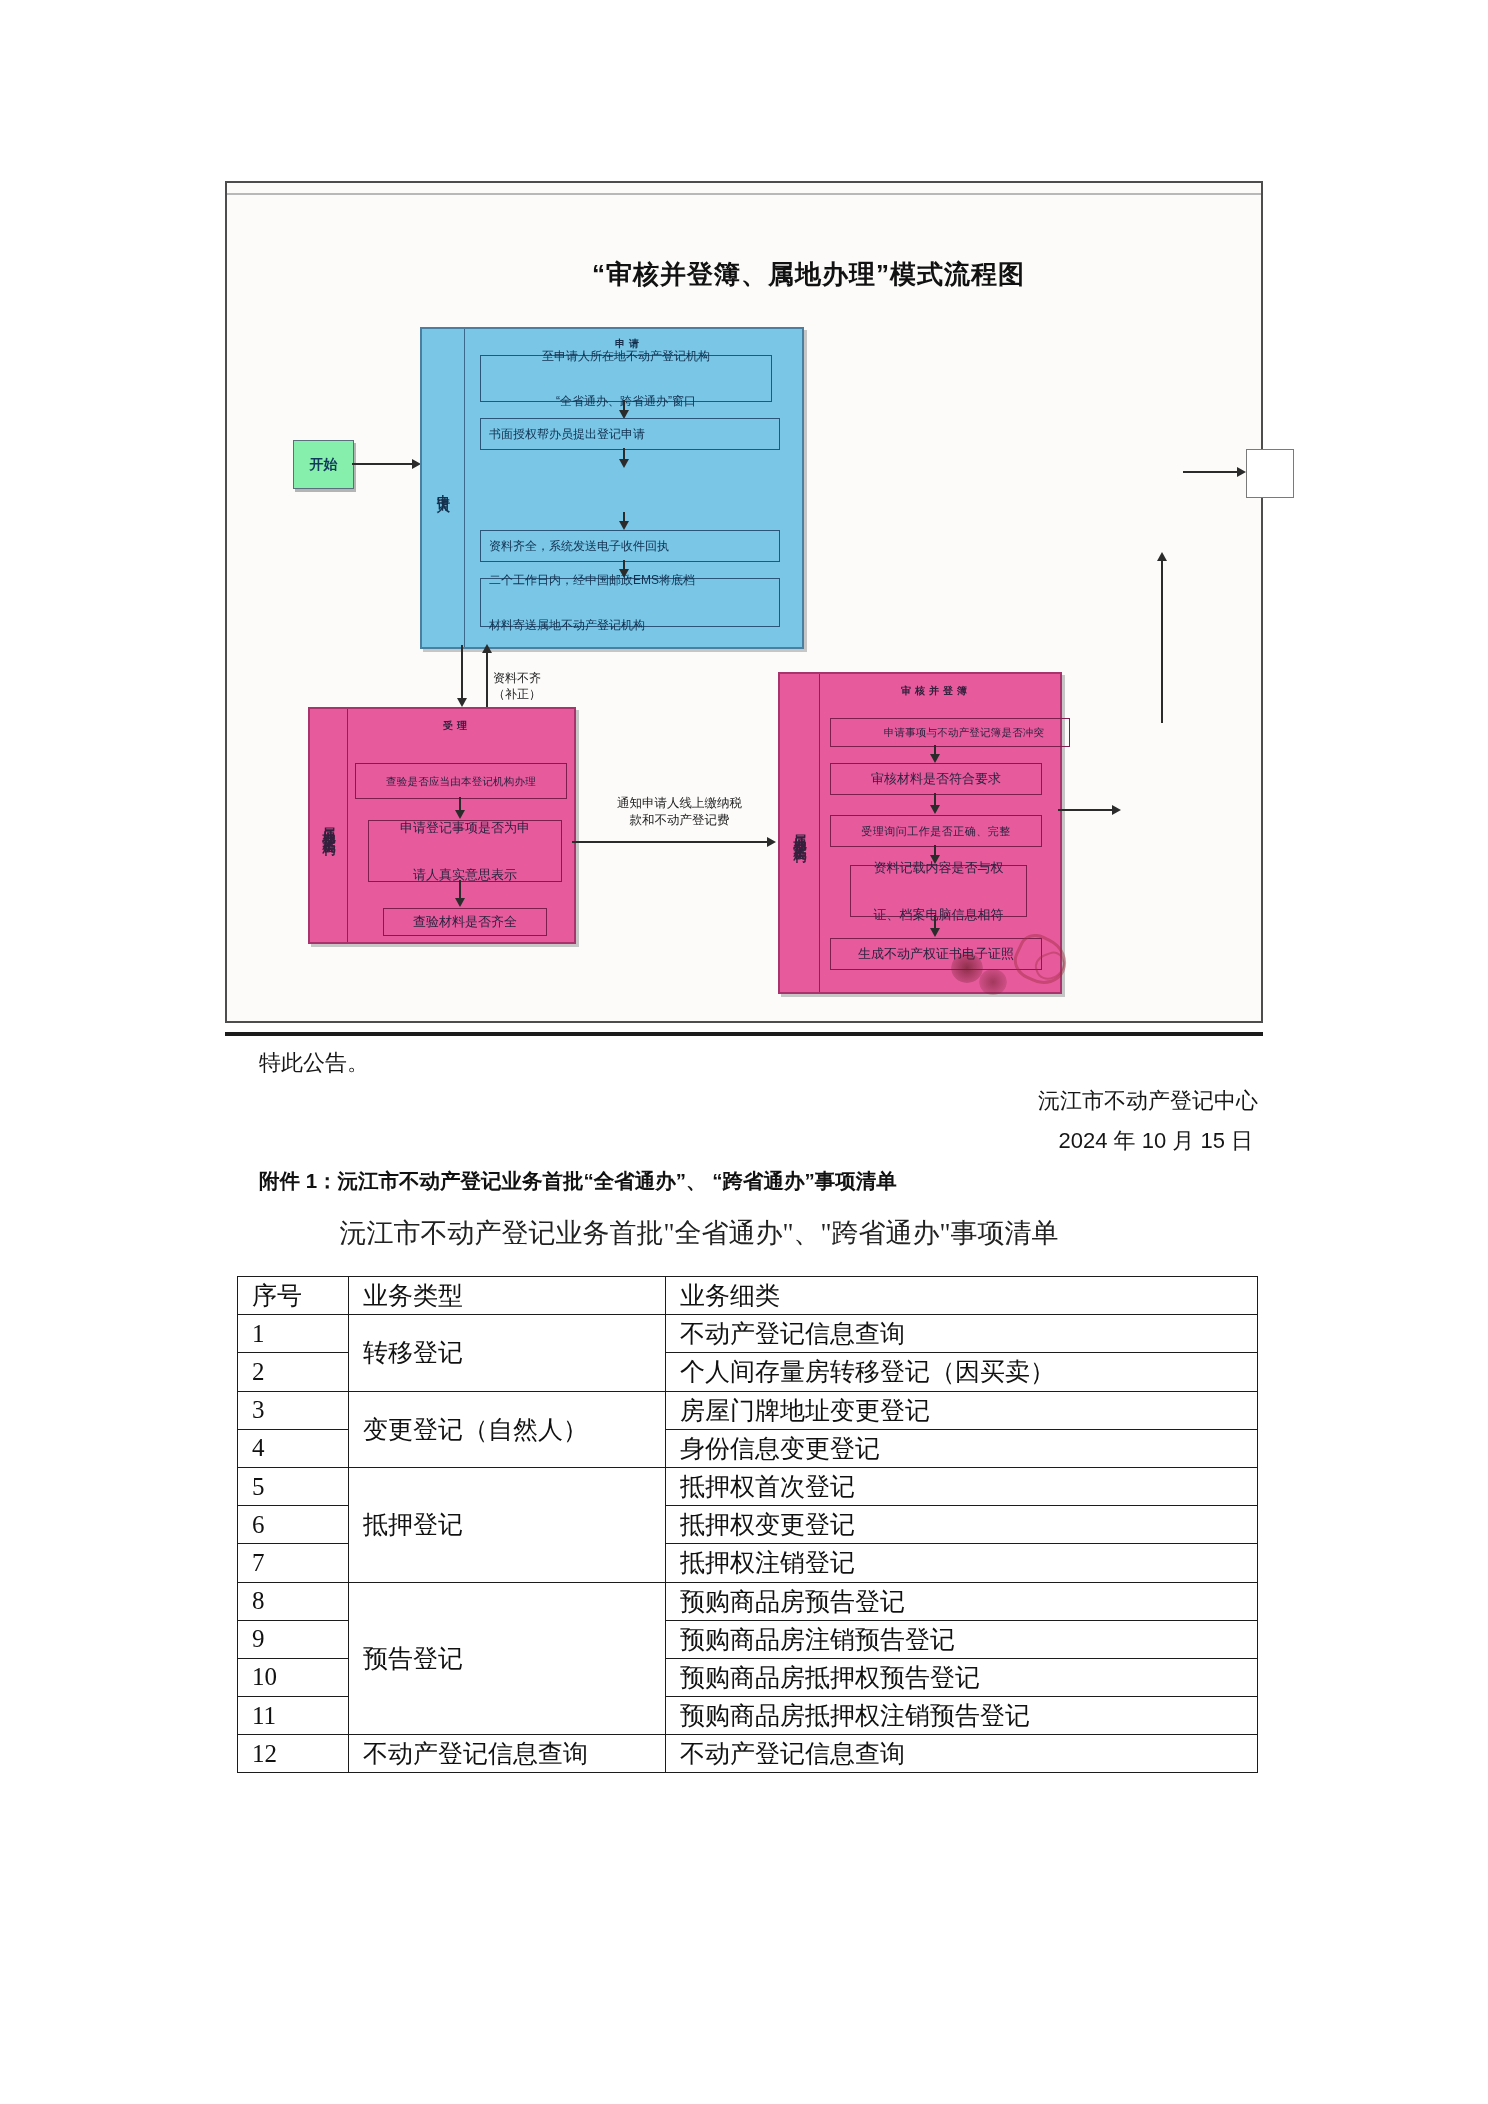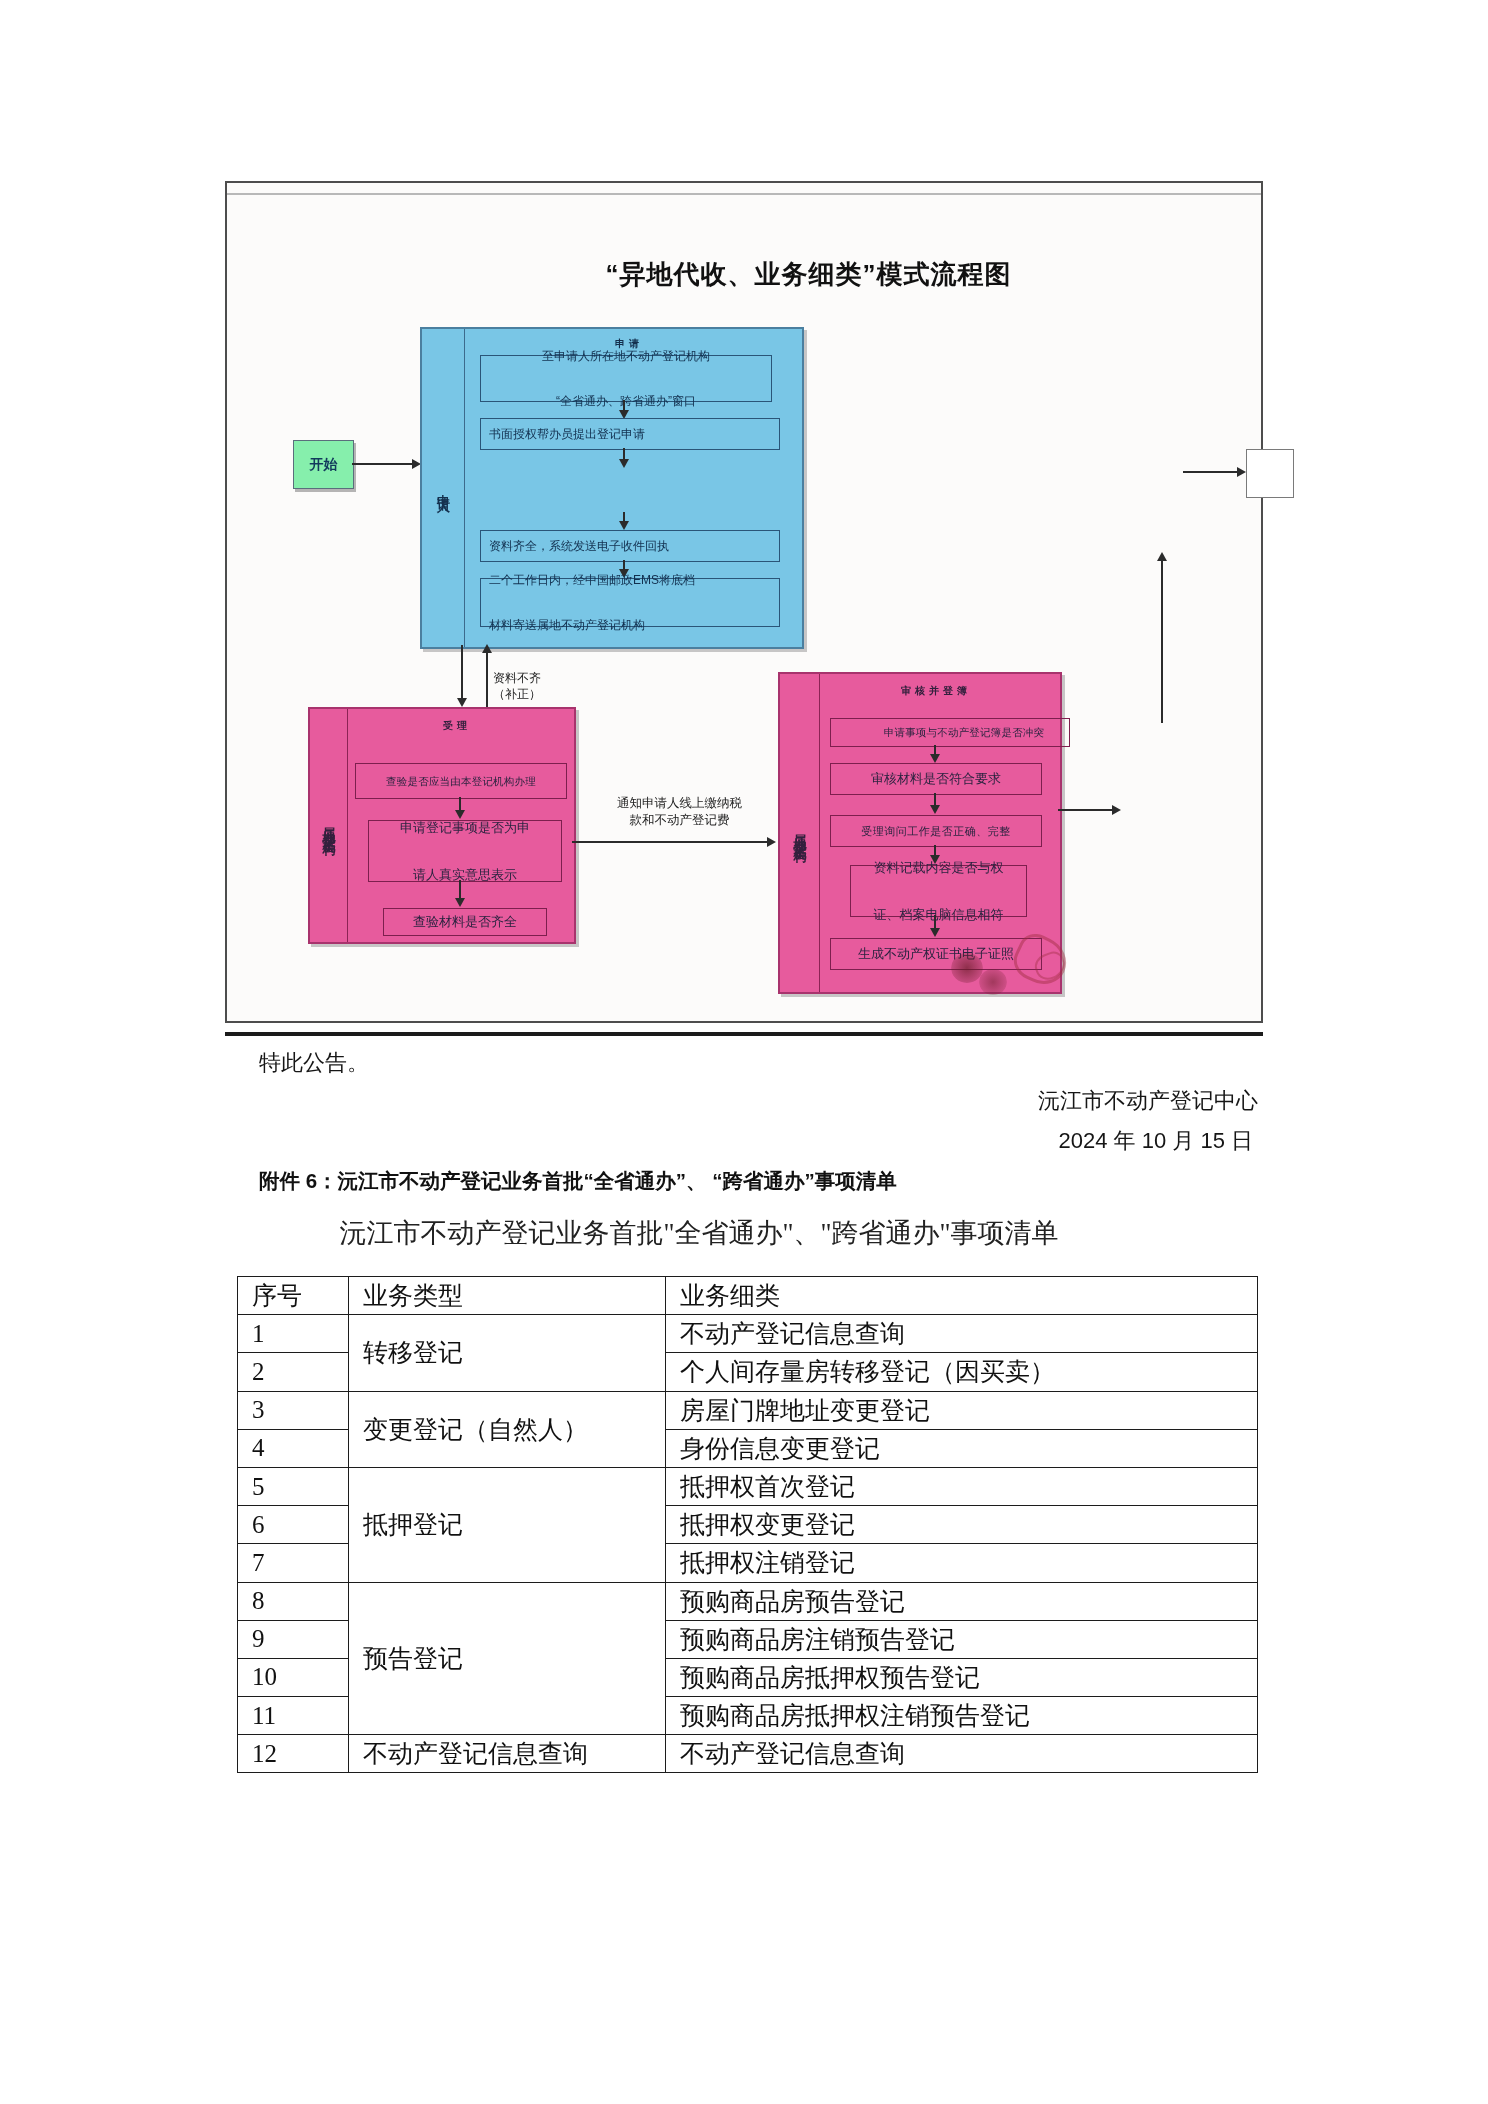--- a/index.html
+++ b/index.html
@@ -74,21 +74,21 @@
   table.list td,table.list th{height:37.2px;padding:0 6px 0 14px;vertical-align:middle;overflow:hidden;white-space:nowrap;}
   col.c1{width:111px;}col.c2{width:317px;}col.c3{width:592px;}
 </style>
 </head>
 <body>
 
 <div class="page">
 
   <div class="figure">
     <div class="fig-topline"></div>
-    <div class="fig-title">“异地代收、业务细类”模式流程图</div>
+    <div class="fig-title">“审核并登簿、属地办理”模式流程图</div>
 
     <div class="node" style="left:66px;top:257px;width:59px;height:47px;">开始</div>
 
     <div class="hline" style="left:125px;top:280px;width:62px;"></div>
     <div class="ah-r" style="left:185px;top:276px;"></div>
 
     <div class="bigbox blue" style="left:193px;top:144px;width:380px;height:318px;">
       <div class="strip bluestrip" style="width:42px;">
         <span class="vtext">申请人</span>
       </div>
@@ -203,21 +203,21 @@
       <div class="blob b2"></div>
       <div class="blob b3"></div>
       <div class="blob b4"></div>
     </div>
   </div>
   <div class="fig-underline"></div>
 
   <div class="notice">特此公告。</div>
   <div class="org">沅江市不动产登记中心</div>
   <div class="docdate">2024 年 10 月 15 日</div>
-  <div class="attach">附件 6：沅江市不动产登记业务首批“全省通办”、 “跨省通办”事项清单</div>
+  <div class="attach">附件 1：沅江市不动产登记业务首批“全省通办”、 “跨省通办”事项清单</div>
   <div class="tbl-title">沅江市不动产登记业务首批"全省通办"、"跨省通办"事项清单</div>
 
   <table class="list">
     <colgroup>
         <col class="c1">
         <col class="c2">
         <col class="c3">
       </colgroup>
     <tbody>
         <tr>

